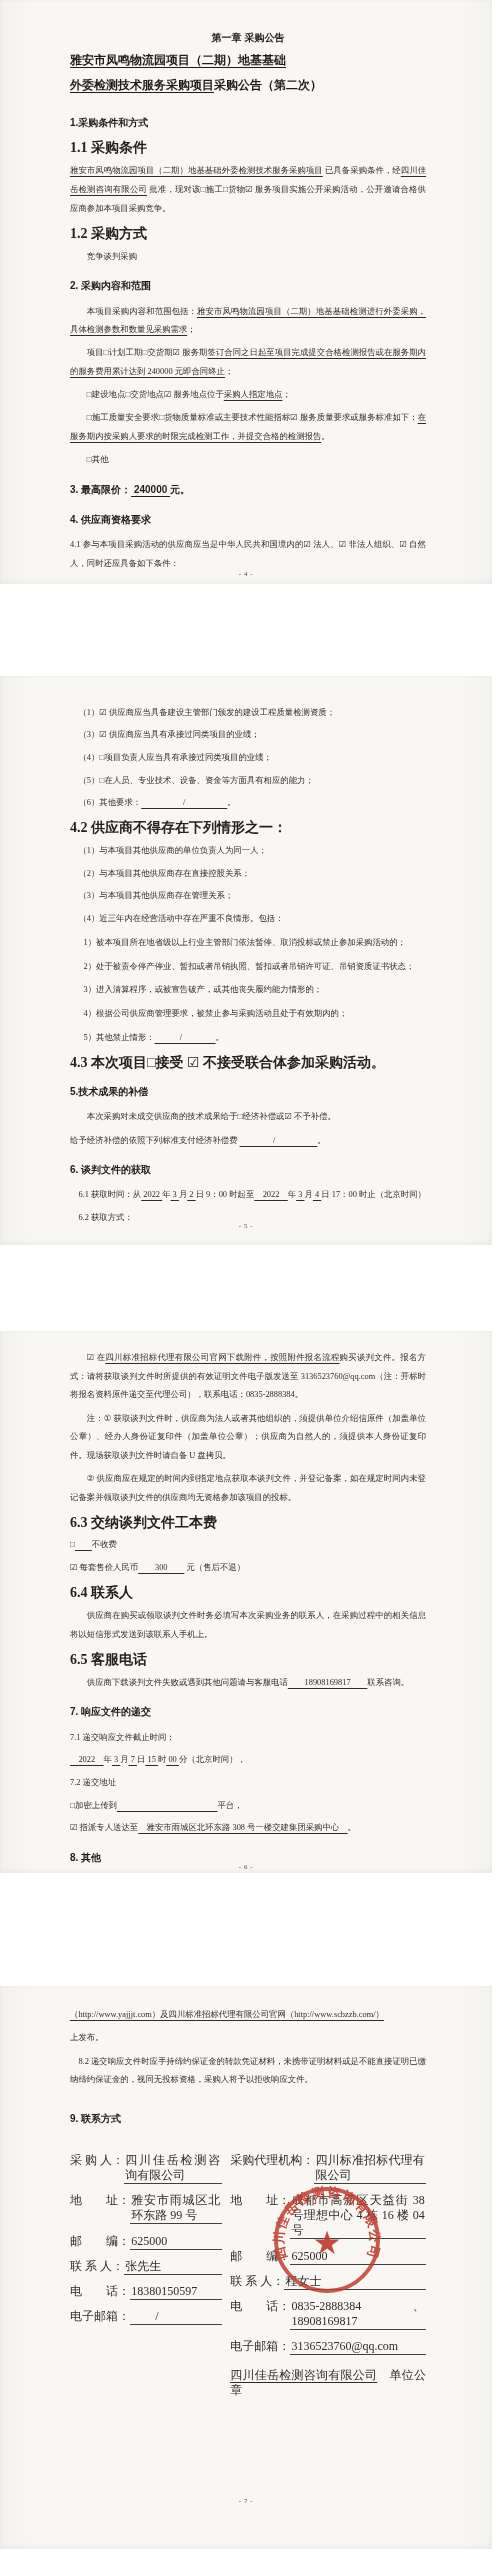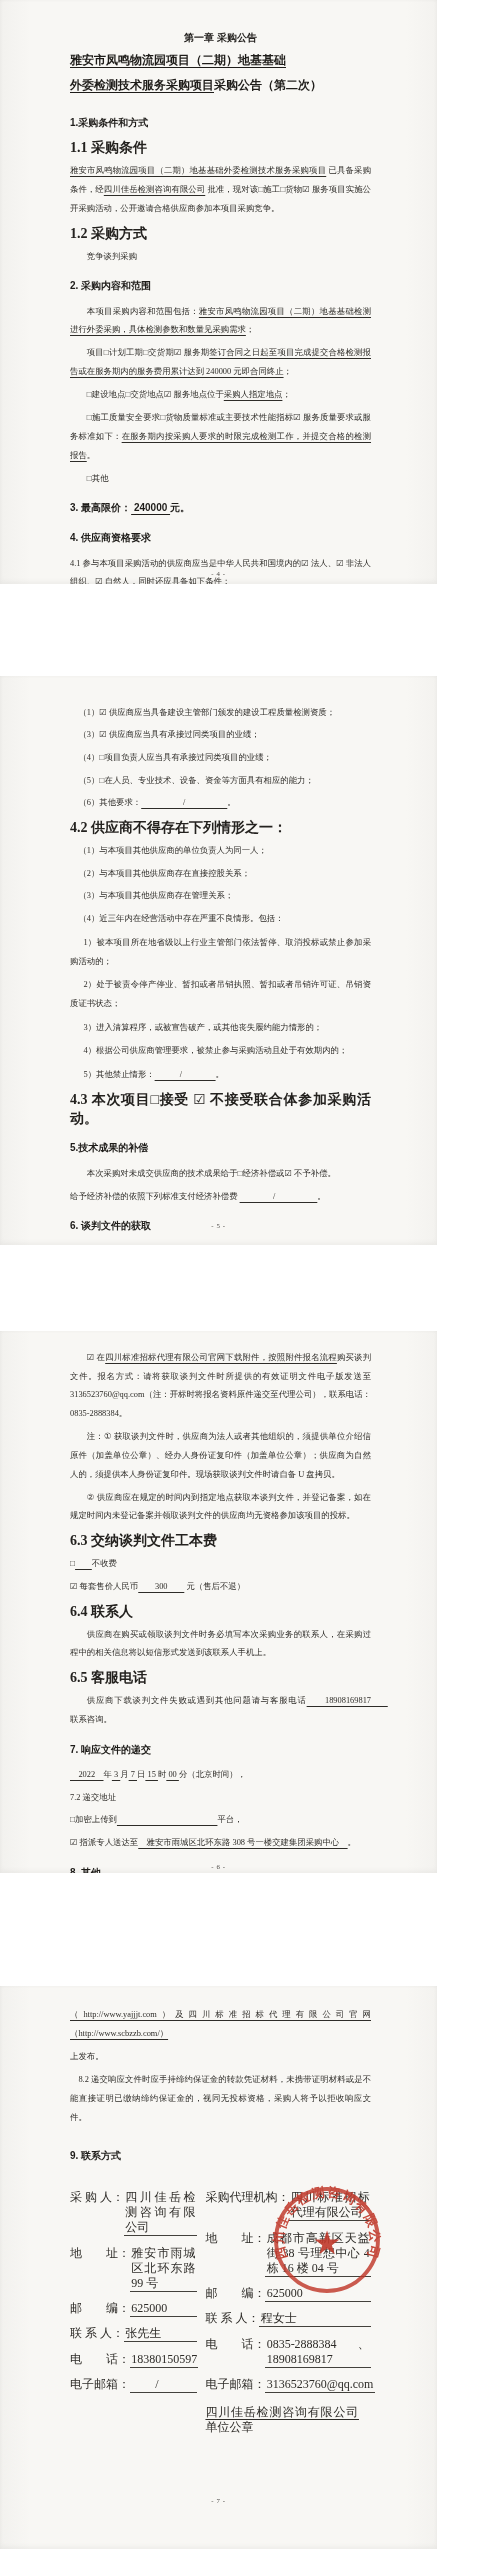--- a/index.html
+++ b/index.html
@@ -1,18 +1,18 @@
 <!DOCTYPE html>
 <html lang="zh" style="font-size:10px"><head>
 <meta charset="utf-8">
 <style>
   html,body{margin:0;padding:0;background:#ffffff;}
   body{width:498px;font-family:"Liberation Serif","DejaVu Serif","DejaVu Sans",serif;color:#2e2c28;}
   .canvas{position:relative;width:498px;height:2576px;background:#ffffff;overflow:hidden;}
-  .scan{position:absolute;left:0;width:437px;overflow:hidden;
+  .scan{position:absolute;left:0;width:492px;overflow:hidden;
         background:linear-gradient(90deg,#f2f1ee 0%,#f8f7f4 7%,#f8f7f4 93%,#f3f2ef 100%);
         box-shadow:inset 0 -2.5px 5px rgba(0,0,0,0.045), inset 0 1.2px 2.5px rgba(0,0,0,0.02);}
   .content{padding:27px 66px 0 70px;font-size:8.4px;line-height:18.7px;text-align:justify;}
   .chapter{text-align:center;font-weight:bold;font-size:10px;line-height:21px;
            font-family:"Liberation Sans","DejaVu Sans",sans-serif;color:#24221f;}
   .doc-title{font-weight:bold;font-size:12px;line-height:25px;
              font-family:Liberation Serif, serif;color:#1e1c19;}
   .h-big{font-size:10px;font-weight:bold;font-family:"Liberation Sans","DejaVu Sans",sans-serif;
          color:#1e1c19;margin:10px 0 6.2px;line-height:20px;text-indent:0;}
   .h-sub{font-weight:bold;font-size:14px;margin:6.2px 0 3.7px;color:#24221f;}
@@ -100,20 +100,21 @@
       <p class="p">注：① 获取谈判文件时，供应商为法人或者其他组织的，须提供单位介绍信原件（加盖单位公章）、经办人身份证复印件（加盖单位公章）；供应商为自然人的，须提供本人身份证复印件。现场获取谈判文件时请自备 U 盘拷贝。</p>
       <p class="p">② 供应商应在规定的时间内到指定地点获取本谈判文件，并登记备案，如在规定时间内未登记备案并领取谈判文件的供应商均无资格参加该项目的投标。</p>
       <div class="h-sub">6.3 交纳谈判文件工本费</div>
       <p class="li noindent"><span>□</span><span class="u">　　</span><span>不收费</span></p>
       <p class="li noindent"><span>☑ 每套售价人民币</span><span class="u">　　300　　</span><span> 元（售后不退）</span></p>
       <div class="h-sub">6.4 联系人</div>
       <p class="p">供应商在购买或领取谈判文件时务必填写本次采购业务的联系人，在采购过程中的相关信息将以短信形式发送到该联系人手机上。</p>
       <div class="h-sub">6.5 客服电话</div>
       <p class="p"><span>供应商下载谈判文件失败或遇到其他问题请与客服电话</span><span class="u">　　18908169817　　</span><span>联系咨询。</span></p>
       <div class="h-big">7. 响应文件的递交</div>
+      <p class="li noindent">7.1 递交响应文件截止时间：</p>
       <p class="li noindent"><span class="u">　2022　</span><span>年</span><span class="u"> 3 </span><span>月</span><span class="u"> 7 </span><span>日</span><span class="u"> 15 </span><span>时</span><span class="u"> 00 </span><span>分（北京时间），</span></p>
       <p class="li noindent">7.2 递交地址</p>
       <p class="li noindent"><span>□加密上传到</span><span class="u">　　　　　　　　　　　　</span><span>平台，</span></p>
       <p class="li noindent"><span>☑ 指派专人送达至</span><span class="u">　雅安市雨城区北环东路 308 号一楼交建集团采购中心　</span><span>。</span></p>
       <div class="h-big">8. 其他</div>
 
     </div>
     <div class="pageno pn-c">- 6 -</div>
   </section>
 

